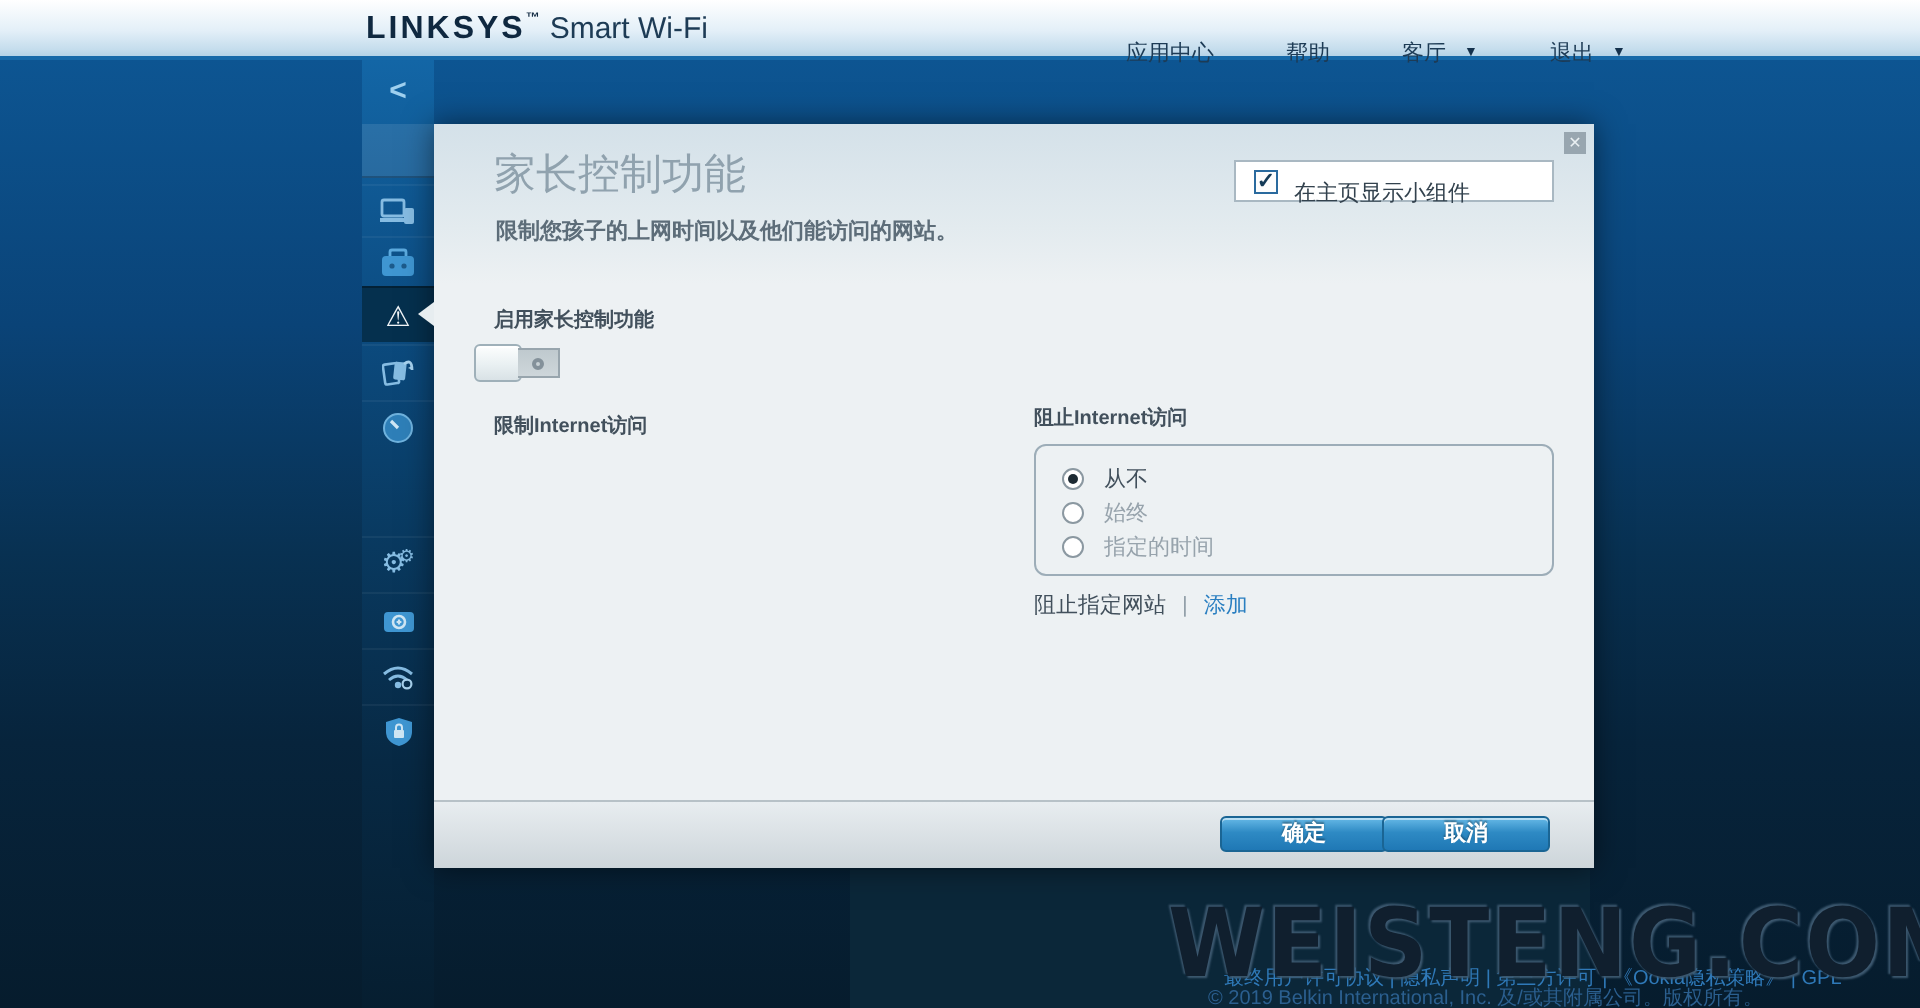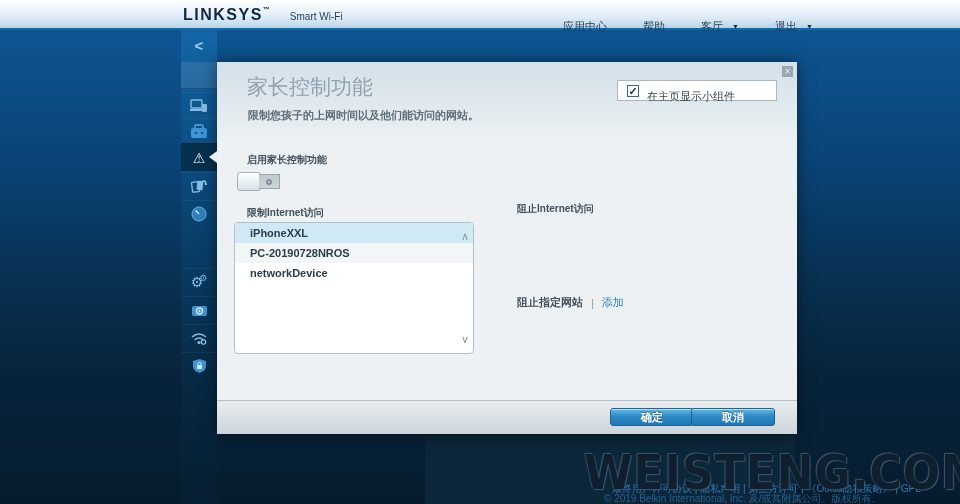--- a/index.html
+++ b/index.html
@@ -9,21 +9,21 @@
     font-family:"Liberation Sans", sans-serif;
     background:#071e2f;
   }
   
   .topbar{position:absolute;top:0;left:0;width:960px;height:30px;
     background:linear-gradient(#ffffff,#e3eff8 55%,#c3dcec 90%,#b5d3e7);
     border-bottom:2px solid #176aa9;z-index:9;}
   .brand{position:absolute;left:183px;top:6px;color:#0f2840;font-size:16px;
     font-weight:bold;letter-spacing:1.5px;white-space:nowrap;}
   .brand .tm{font-size:7px;vertical-align:top;letter-spacing:0;}
-  .brand .suffix{font-weight:normal;font-size:10px;letter-spacing:0;margin-left:20px;color:#1d3b55;}
+  .brand .suffix{font-weight:normal;font-size:15px;letter-spacing:0;margin-left:5px;color:#1d3b55;}
   .topnav{position:absolute;left:563px;top:0;height:28px;display:flex;align-items:center;gap:36px;}
   .nav-item{color:#1d3b55;font-size:11px;text-decoration:none;display:flex;align-items:center;gap:9px;cursor:pointer;margin-top:24px;}
   .caret{font-size:7px;color:#143least;color:#14314c;}
   
   .main-bg{position:absolute;top:30px;left:0;width:960px;height:474px;
     background:linear-gradient(180deg,#0d5592 0%,#0a4377 28%,#083152 52%,#07243c 72%,#061c2d 100%);}
   .under-glow{position:absolute;left:425px;top:435px;width:370px;height:69px;background:#0b2739;}
   
   .sidebar{position:absolute;left:181px;top:30px;width:36px;height:474px;
     background:linear-gradient(180deg,#1366a6 0%,#0c4d83 26%,#093a61 50%,#072944 74%,#061e30 100%);}
@@ -73,21 +73,21 @@
   .radio-box{position:absolute;left:300px;top:160px;width:260px;height:66px;
     border:1px solid #9dadb8;border-radius:6px;padding:8px 0 0 13px;}
   .radio-row{display:flex;align-items:center;gap:10px;height:17px;cursor:pointer;}
   .radio{width:11px;height:11px;border:1px solid #8b98a1;border-radius:50%;background:#fff;
     display:flex;align-items:center;justify-content:center;}
   .radio .dot{width:5px;height:5px;border-radius:50%;background:#1d2a33;}
   .radio-label{font-size:11px;color:#97a3ac;}
   .radio-row.on .radio-label{color:#42505c;}
   
   .block-sites{position:absolute;left:300px;top:233px;font-size:11px;display:flex;align-items:center;}
-  .bs-label{font-weight:bold;color:#42505c;}
+  .bs-label{font-weight:normal;color:#42505c;}
   .bs-sep{color:#93a0a9;margin:0 8px;}
   .bs-add{color:#2a7fc1;cursor:pointer;text-decoration:none;}
   
   .panel-footer{position:absolute;bottom:0;left:0;right:0;height:34px;
     background:linear-gradient(#e8edf0,#cdd5da);border-top:1px solid #b7c1c7;}
   .btn{position:absolute;top:7px;width:84px;height:18px;border-radius:3px;cursor:pointer;
     background:linear-gradient(#66b9e7,#2e8ac4 45%,#1f78b5);border:1px solid #1a6594;
     color:#fff;font-size:11px;font-weight:bold;text-align:center;line-height:16px;
     text-shadow:0 -1px 1px rgba(0,0,0,0.35);box-shadow:inset 0 1px 0 rgba(255,255,255,0.55);}
   .btn-ok{right:103px;} .btn-cancel{right:22px;}
@@ -222,30 +222,39 @@
 
   <div class="toggle">
     <div class="toggle-handle"></div>
     <div class="toggle-track">
         <div class="toggle-ring"></div>
       </div>
   </div>
 
   <div class="sec-label" style="left:30px;top:144px;">限制Internet访问</div>
 
-  <div class="device-list">
-    <div class="dev-row r0">iPhoneXXL</div>
-    <div class="dev-row r1">PC-20190728NROS</div>
-    <div class="dev-row">networkDevice</div>
-    <div class="scroll-up">∧</div>
-    <div class="scroll-down">∨</div>
-  </div>
 
   <div class="sec-label" style="left:300px;top:140px;">阻止Internet访问</div>
 
+  <div class="radio-box">
+    <div class="radio-row on">
+      <span class="radio">
+          <span class="dot"></span>
+        </span>
+      <span class="radio-label">从不</span>
+    </div>
+    <div class="radio-row">
+      <span class="radio"></span>
+      <span class="radio-label">始终</span>
+    </div>
+    <div class="radio-row">
+      <span class="radio"></span>
+      <span class="radio-label">指定的时间</span>
+    </div>
+  </div>
 
   <div class="block-sites">
     <span class="bs-label">阻止指定网站</span>
     <span class="bs-sep">|</span>
     <a class="bs-add">添加</a>
   </div>
 
   <div class="panel-footer">
     <div class="btn btn-ok">确定</div>
     <div class="btn btn-cancel">取消</div>

